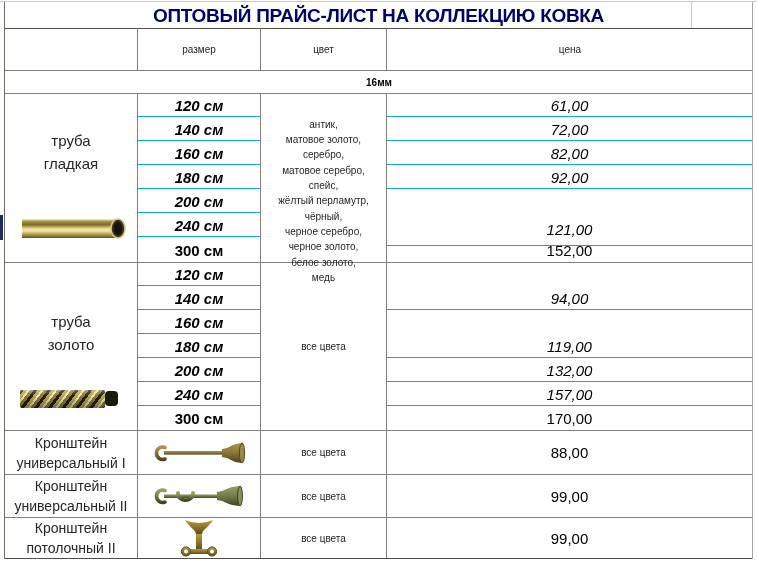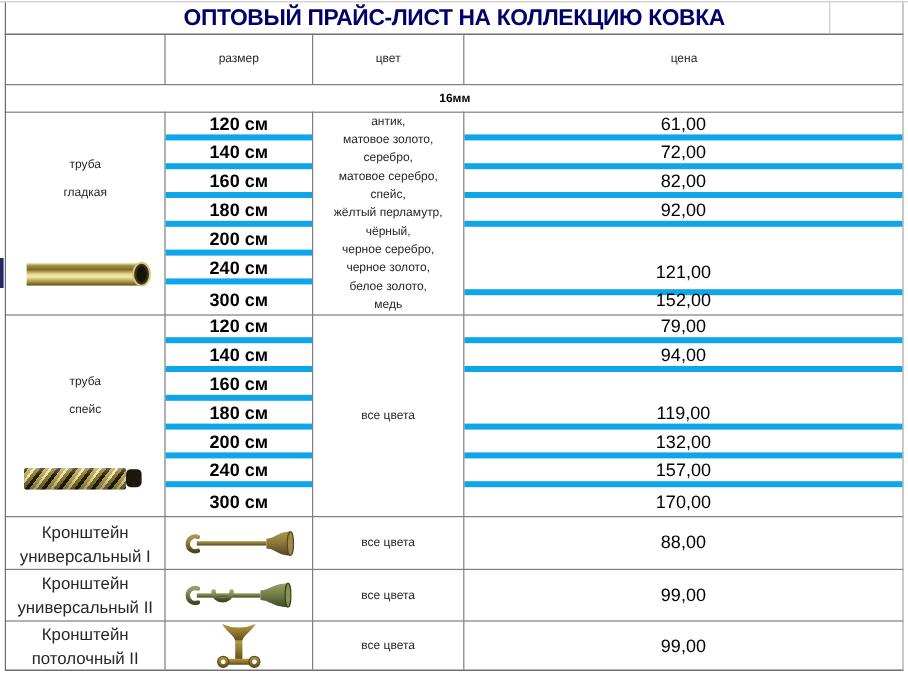--- a/index.html
+++ b/index.html
@@ -9,26 +9,26 @@
   .hl { position:absolute; height:1px; background:#7f7f7f; }
   .vl { position:absolute; width:1px; background:#7f7f7f; }
 
   .cell { position:absolute; display:flex; align-items:center; justify-content:center; text-align:center; color:#1a1a1a; }
 
   .title-cell { font-weight:bold; font-size:19px; color:#00006b; letter-spacing:-0.3px; }
   .hdr { font-size:10px; color:#262626; }
   .section-cell { font-weight:bold; font-size:10px; color:#000; }
   .size { font-weight:bold; font-size:15px; color:#000; }
   .price { font-size:15px; color:#000; }
-  .rb { border-bottom:5px solid #0ea5e9; }
-  .colors-list { font-size:10px; line-height:15.3px; white-space:pre-line; color:#262626; }
+  .rb { border-bottom:1px solid #0ea5e9;font-style:italic; }
+  .colors-list { font-size:10px; line-height:15.3px; white-space:pre-line; color:#262626;margin-top:23px; }
   .small-val { font-size:10px; color:#262626; }
 
   .namecell { position:absolute; }
-  .nm { position:absolute; width:100%; text-align:center; font-size:10px; color:#262626; }
+  .nm { position:absolute; width:100%; text-align:center; font-size:15px; color:#262626; }
   .bname { flex-direction:column; font-size:14px; line-height:20px; color:#262626; }
 
   .img-abs { position:absolute; }
   .twist-wrap { position:absolute; }
   .twist-body { position:absolute; left:0; top:2px; width:85px; height:18px; border-radius:2px;
     background:repeating-linear-gradient(127deg,#241f10 0 3px,#b7a554 3px 6px,#efe3a6 6px 8px,#8a7a35 8px 11px); }
   .twist-body::after { content:""; position:absolute; inset:0; border-radius:2px;
     background:linear-gradient(rgba(255,255,255,.30),rgba(255,255,255,0) 35%,rgba(0,0,0,.35)); }
   .twist-knob { position:absolute; right:0; top:3px; width:13px; height:15px; background:#1c180e; border-radius:4px; }
   .blue-bar { position:absolute; left:0; top:215px; width:3px; height:25px; background:#232a63; }
@@ -110,38 +110,37 @@
 
   <div class="cell price rb" style="left:387px;top:94px;width:365px;height:23px">61,00</div>
   <div class="cell price rb" style="left:387px;top:118px;width:365px;height:23px">72,00</div>
   <div class="cell price rb" style="left:387px;top:142px;width:365px;height:23px">82,00</div>
   <div class="cell price rb" style="left:387px;top:166px;width:365px;height:23px">92,00</div>
   <div class="cell price rb" style="left:387px;top:214px;width:365px;height:32px">121,00</div>
   <div class="cell price" style="left:387px;top:238px;width:365px;height:24px">152,00</div>
 
   <div class="namecell" style="left:5px;top:263px;width:132px;height:167px">
     <div class="nm" style="top:50px">труба</div>
-    <div class="nm" style="top:73px">спейс</div>
+    <div class="nm" style="top:73px">золото</div>
     <div class="twist-wrap" style="left:15px;top:125px;width:98px;height:21px">
       <div class="twist-body"></div>
       <div class="twist-knob"></div>
     </div>
   </div>
 
   <div class="cell size rb" style="left:138px;top:263px;width:122px;height:23px">120 см</div>
   <div class="cell size rb" style="left:138px;top:287px;width:122px;height:23px">140 см</div>
   <div class="cell size rb" style="left:138px;top:311px;width:122px;height:23px">160 см</div>
   <div class="cell size rb" style="left:138px;top:335px;width:122px;height:23px">180 см</div>
   <div class="cell size rb" style="left:138px;top:359px;width:122px;height:23px">200 см</div>
   <div class="cell size rb" style="left:138px;top:383px;width:122px;height:23px">240 см</div>
   <div class="cell size" style="left:138px;top:407px;width:122px;height:23px">300 см</div>
 
   <div class="cell small-val" style="left:261px;top:263px;width:125px;height:167px">все цвета</div>
 
-  <div class="cell price rb" style="left:387px;top:263px;width:365px;height:23px">79,00</div>
   <div class="cell price rb" style="left:387px;top:287px;width:365px;height:23px">94,00</div>
   <div class="cell price rb" style="left:387px;top:335px;width:365px;height:23px">119,00</div>
   <div class="cell price rb" style="left:387px;top:359px;width:365px;height:23px">132,00</div>
   <div class="cell price rb" style="left:387px;top:383px;width:365px;height:23px">157,00</div>
   <div class="cell price" style="left:387px;top:407px;width:365px;height:23px">170,00</div>
 
   <div class="cell bname" style="left:5px;top:431px;width:132px;height:43px">
     <div>Кронштейн</div>
     <div>универсальный I</div>
   </div>

